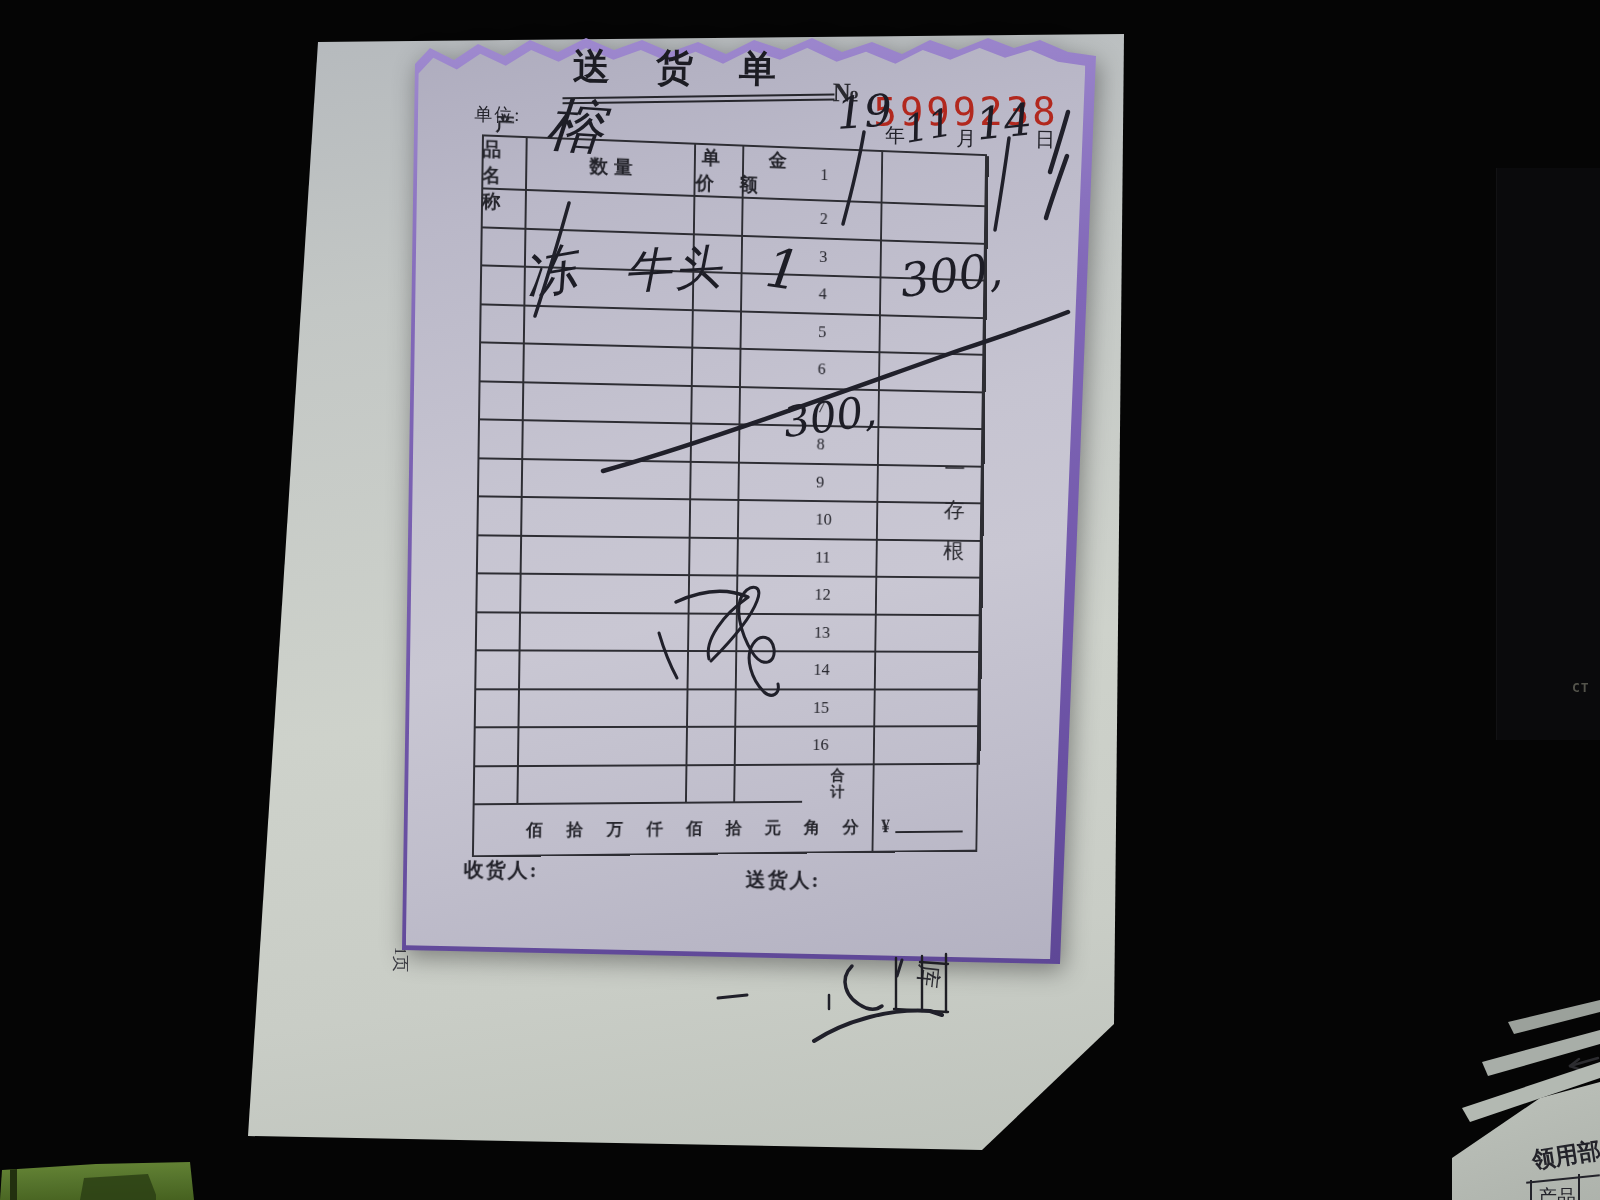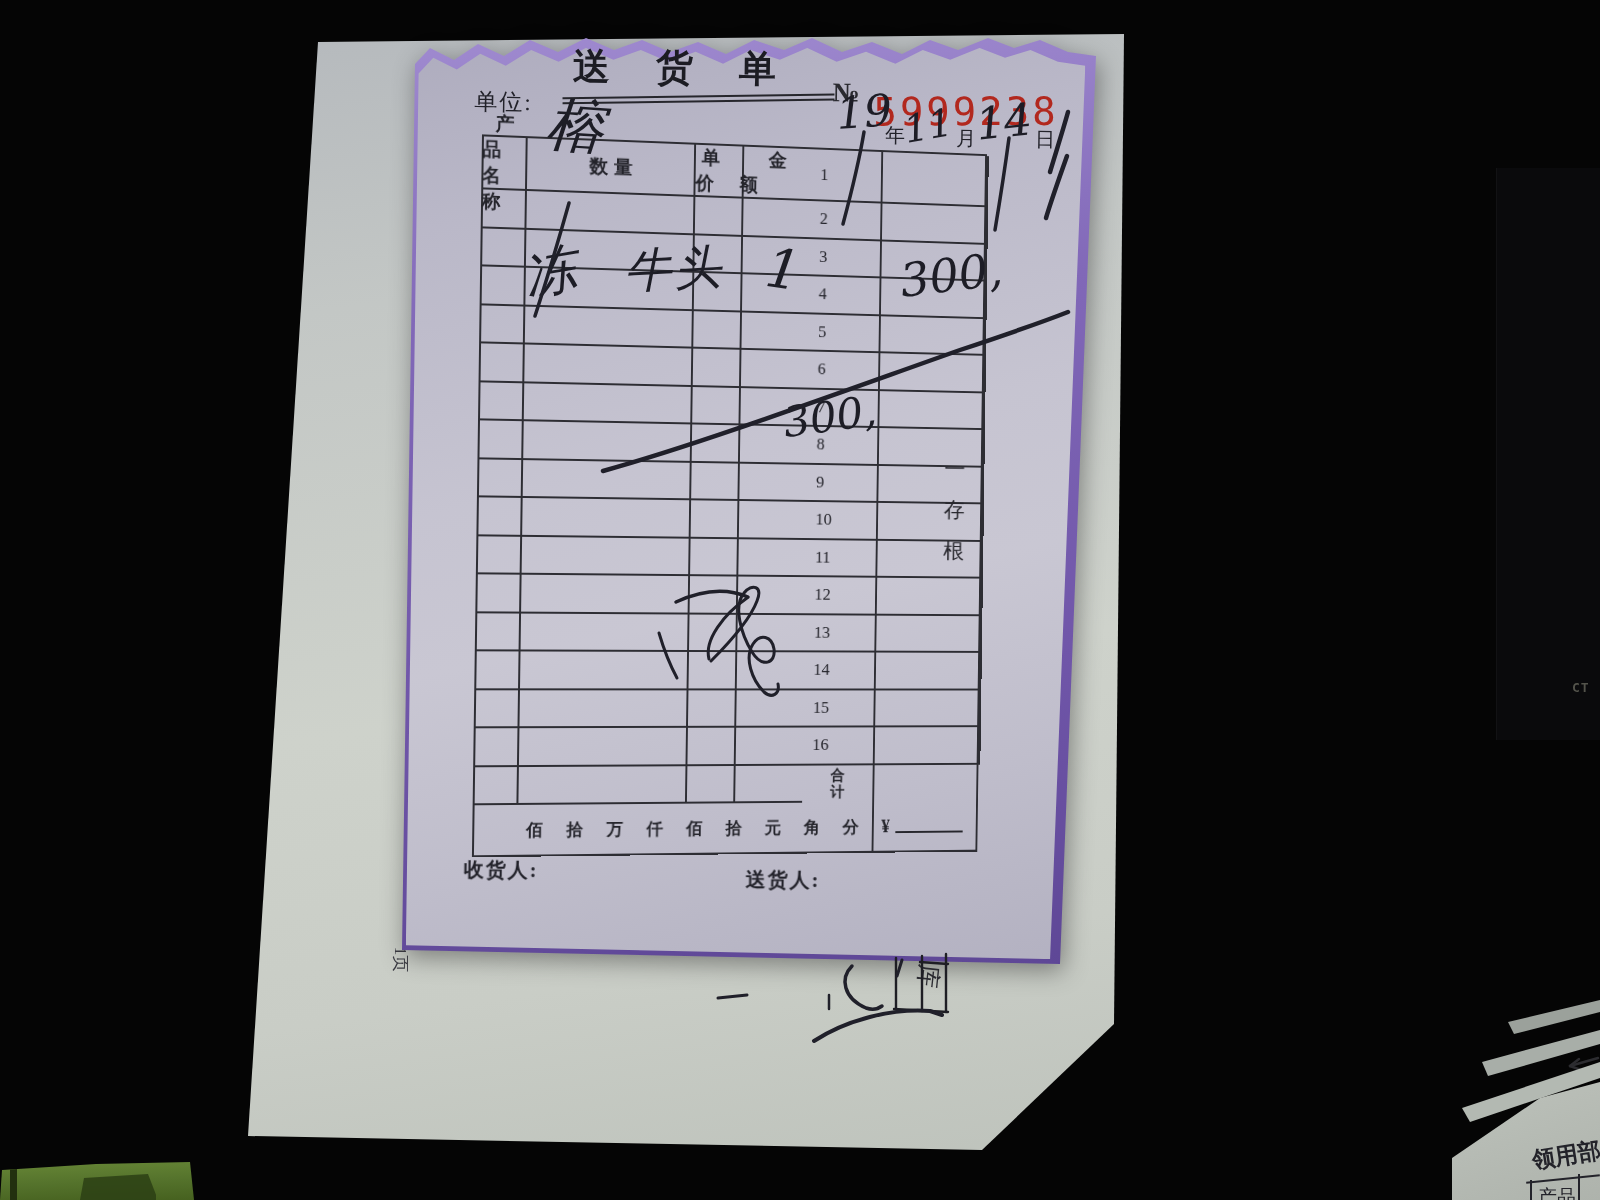--- a/index.html
+++ b/index.html
@@ -36,21 +36,21 @@
 
   .doc-title{position:absolute;left:176px;top:6px;font-size:37px;font-weight:600;
              letter-spacing:46px;white-space:nowrap;color:#1c1c23;}
   .title-underline{position:absolute;left:166px;top:58px;width:272px;height:7px;
              border-top:2.5px solid #26262c;border-bottom:2.5px solid #26262c;
              transform:rotate(-1.6deg);}
   .serial{position:absolute;left:436px;top:38px;font-size:27px;font-weight:700;color:#2a2a30;}
   .serial-num{position:absolute;left:477px;top:20px;font-size:39px;font-weight:normal;
               font-family:"DejaVu Sans Mono",monospace;color:#b2281e;letter-spacing:3px;
               transform:rotate(-1deg);margin-top:28px;}
-  .unit-label{position:absolute;left:78px;top:52px;font-size:23px;letter-spacing:2px;}
+  .unit-label{position:absolute;left:78px;top:68px;font-size:18px;letter-spacing:2px;}
   .date-label{position:absolute;font-size:20px;}
   .stub{position:absolute;left:553px;top:414px;display:flex;flex-direction:column;gap:13px;
         font-size:21px;color:#26262c;}
   .footer-label{position:absolute;font-size:20px;letter-spacing:2px;font-weight:600;}
 
   
   .grid{position:absolute;left:86px;top:100px;width:525px;
         display:grid;grid-template-columns:44px 172px 50px 70px 76px 113px;
         grid-template-rows:53px repeat(16,38.5px) 50px;
         border:2.4px solid #2d2d33;

